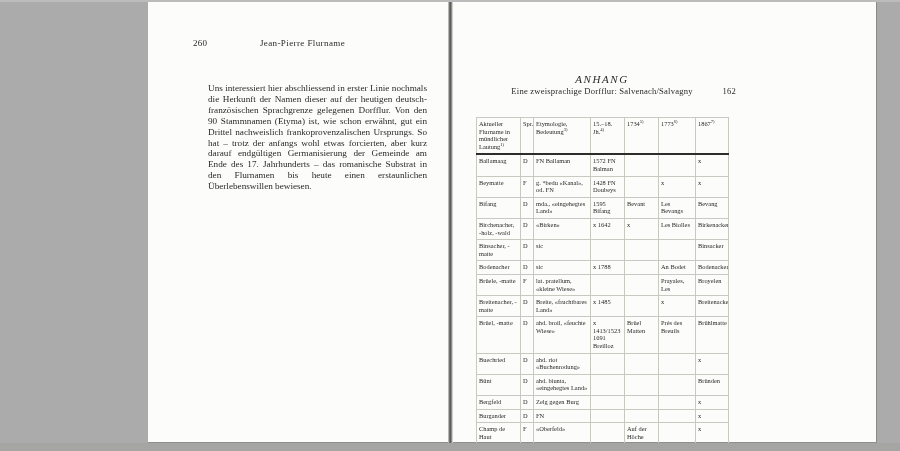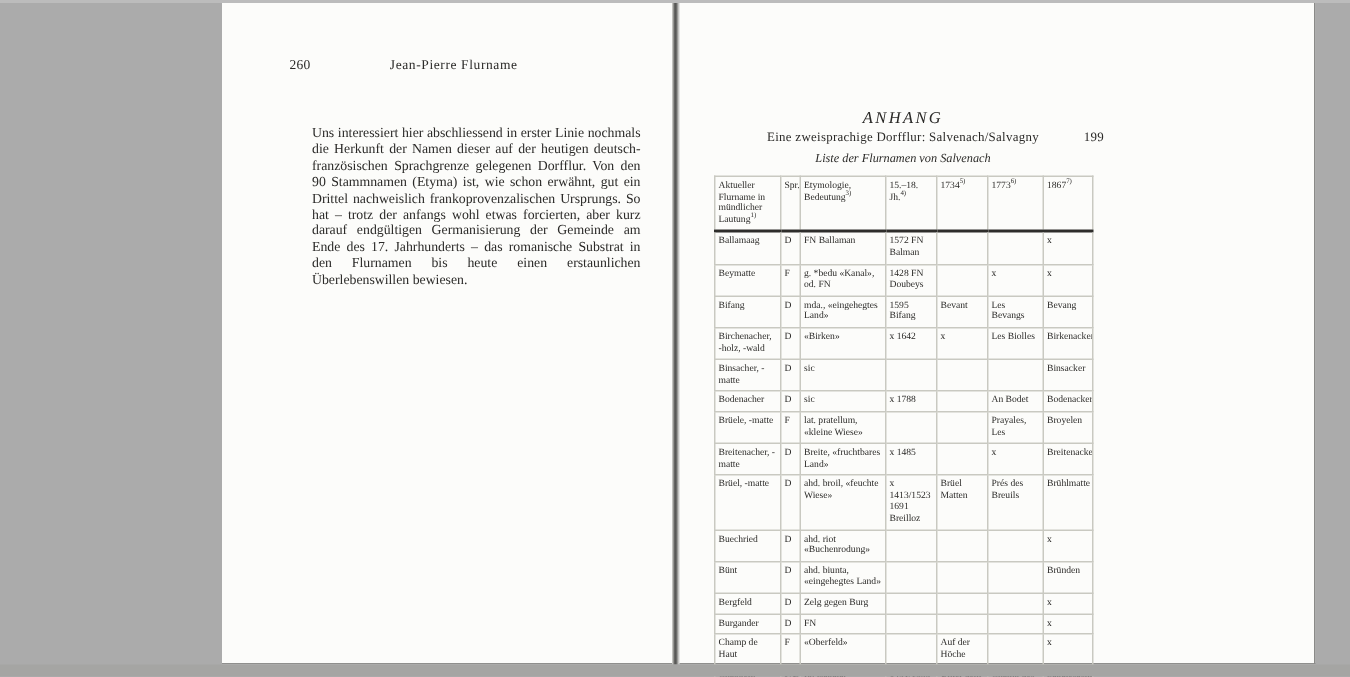--- a/index.html
+++ b/index.html
@@ -59,24 +59,23 @@
       <span class="running">Jean-Pierre Flurname</span>
     </div>
     <p class="body-text">Uns interessiert hier abschliessend in erster Linie nochmals die Herkunft der Namen dieser auf der heutigen deutsch-französischen Sprachgrenze gelegenen Dorfflur. Von den 90 Stammnamen (Etyma) ist, wie schon erwähnt, gut ein Drittel nachweislich frankoprovenzalischen Ursprungs. So hat – trotz der anfangs wohl etwas forcierten, aber kurz darauf endgültigen Germanisierung der Gemeinde am Ende des 17. Jahrhunderts – das romanische Substrat in den Flurnamen bis heute einen erstaunlichen Überlebenswillen bewiesen.</p>
   </div>
 
   <div class="gutter"></div>
 
   <div class="page right-page">
     <div class="rp-header">
       <span class="running">Eine zweisprachige Dorfflur: Salvenach/Salvagny</span>
-      <span class="pagenum">199</span>
+      <span class="pagenum">162</span>
     </div>
     <div class="anhang">ANHANG</div>
-    <div class="table-title">Liste der Flurnamen von Salvenach</div>
 
     <table class="flurnamen">
       <thead>
         <tr>
           <th class="c-name"><span>Aktueller Flurname in mündlicher Lautung</span><sup>1)</sup></th>
           <th class="c-spr"><span>Spr.</span><sup>2)</sup></th>
           <th class="c-etym"><span>Etymologie, Bedeutung</span><sup>3)</sup></th>
           <th class="c-jh"><span>15.–18. Jh.</span><sup>4)</sup></th>
           <th class="c-1734"><span>1734</span><sup>5)</sup></th>
           <th class="c-1773"><span>1773</span><sup>6)</sup></th>

